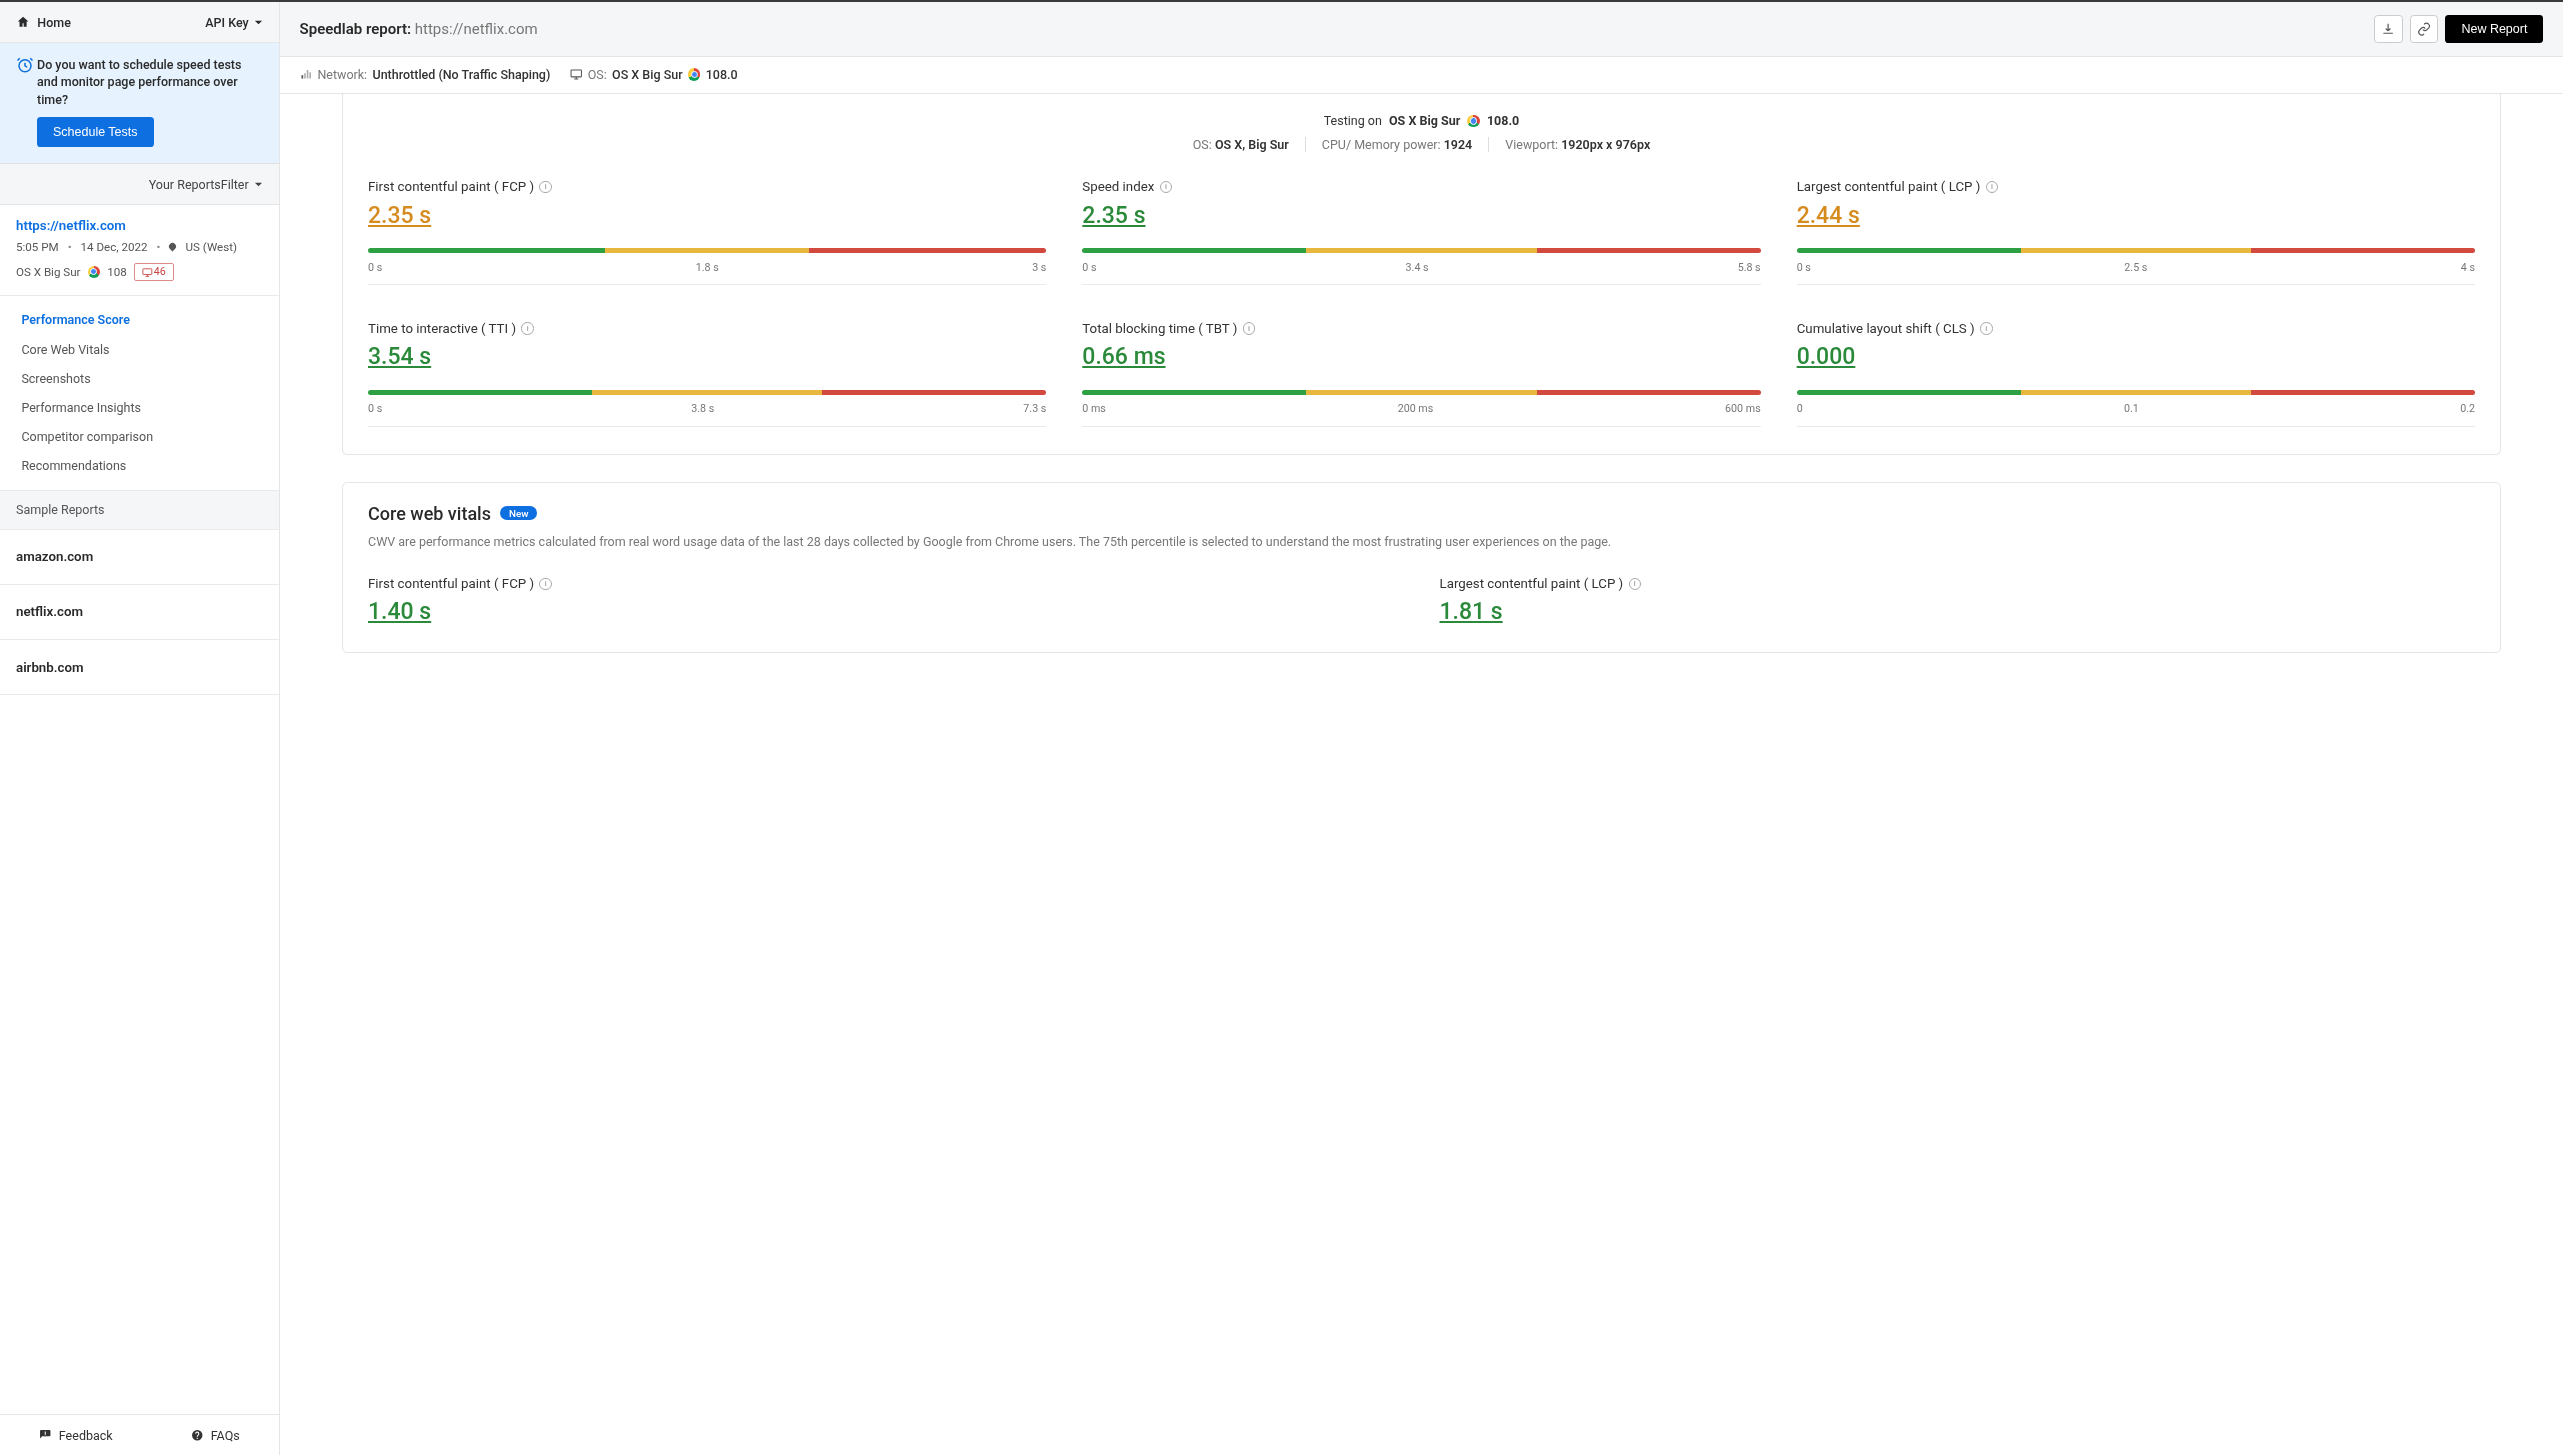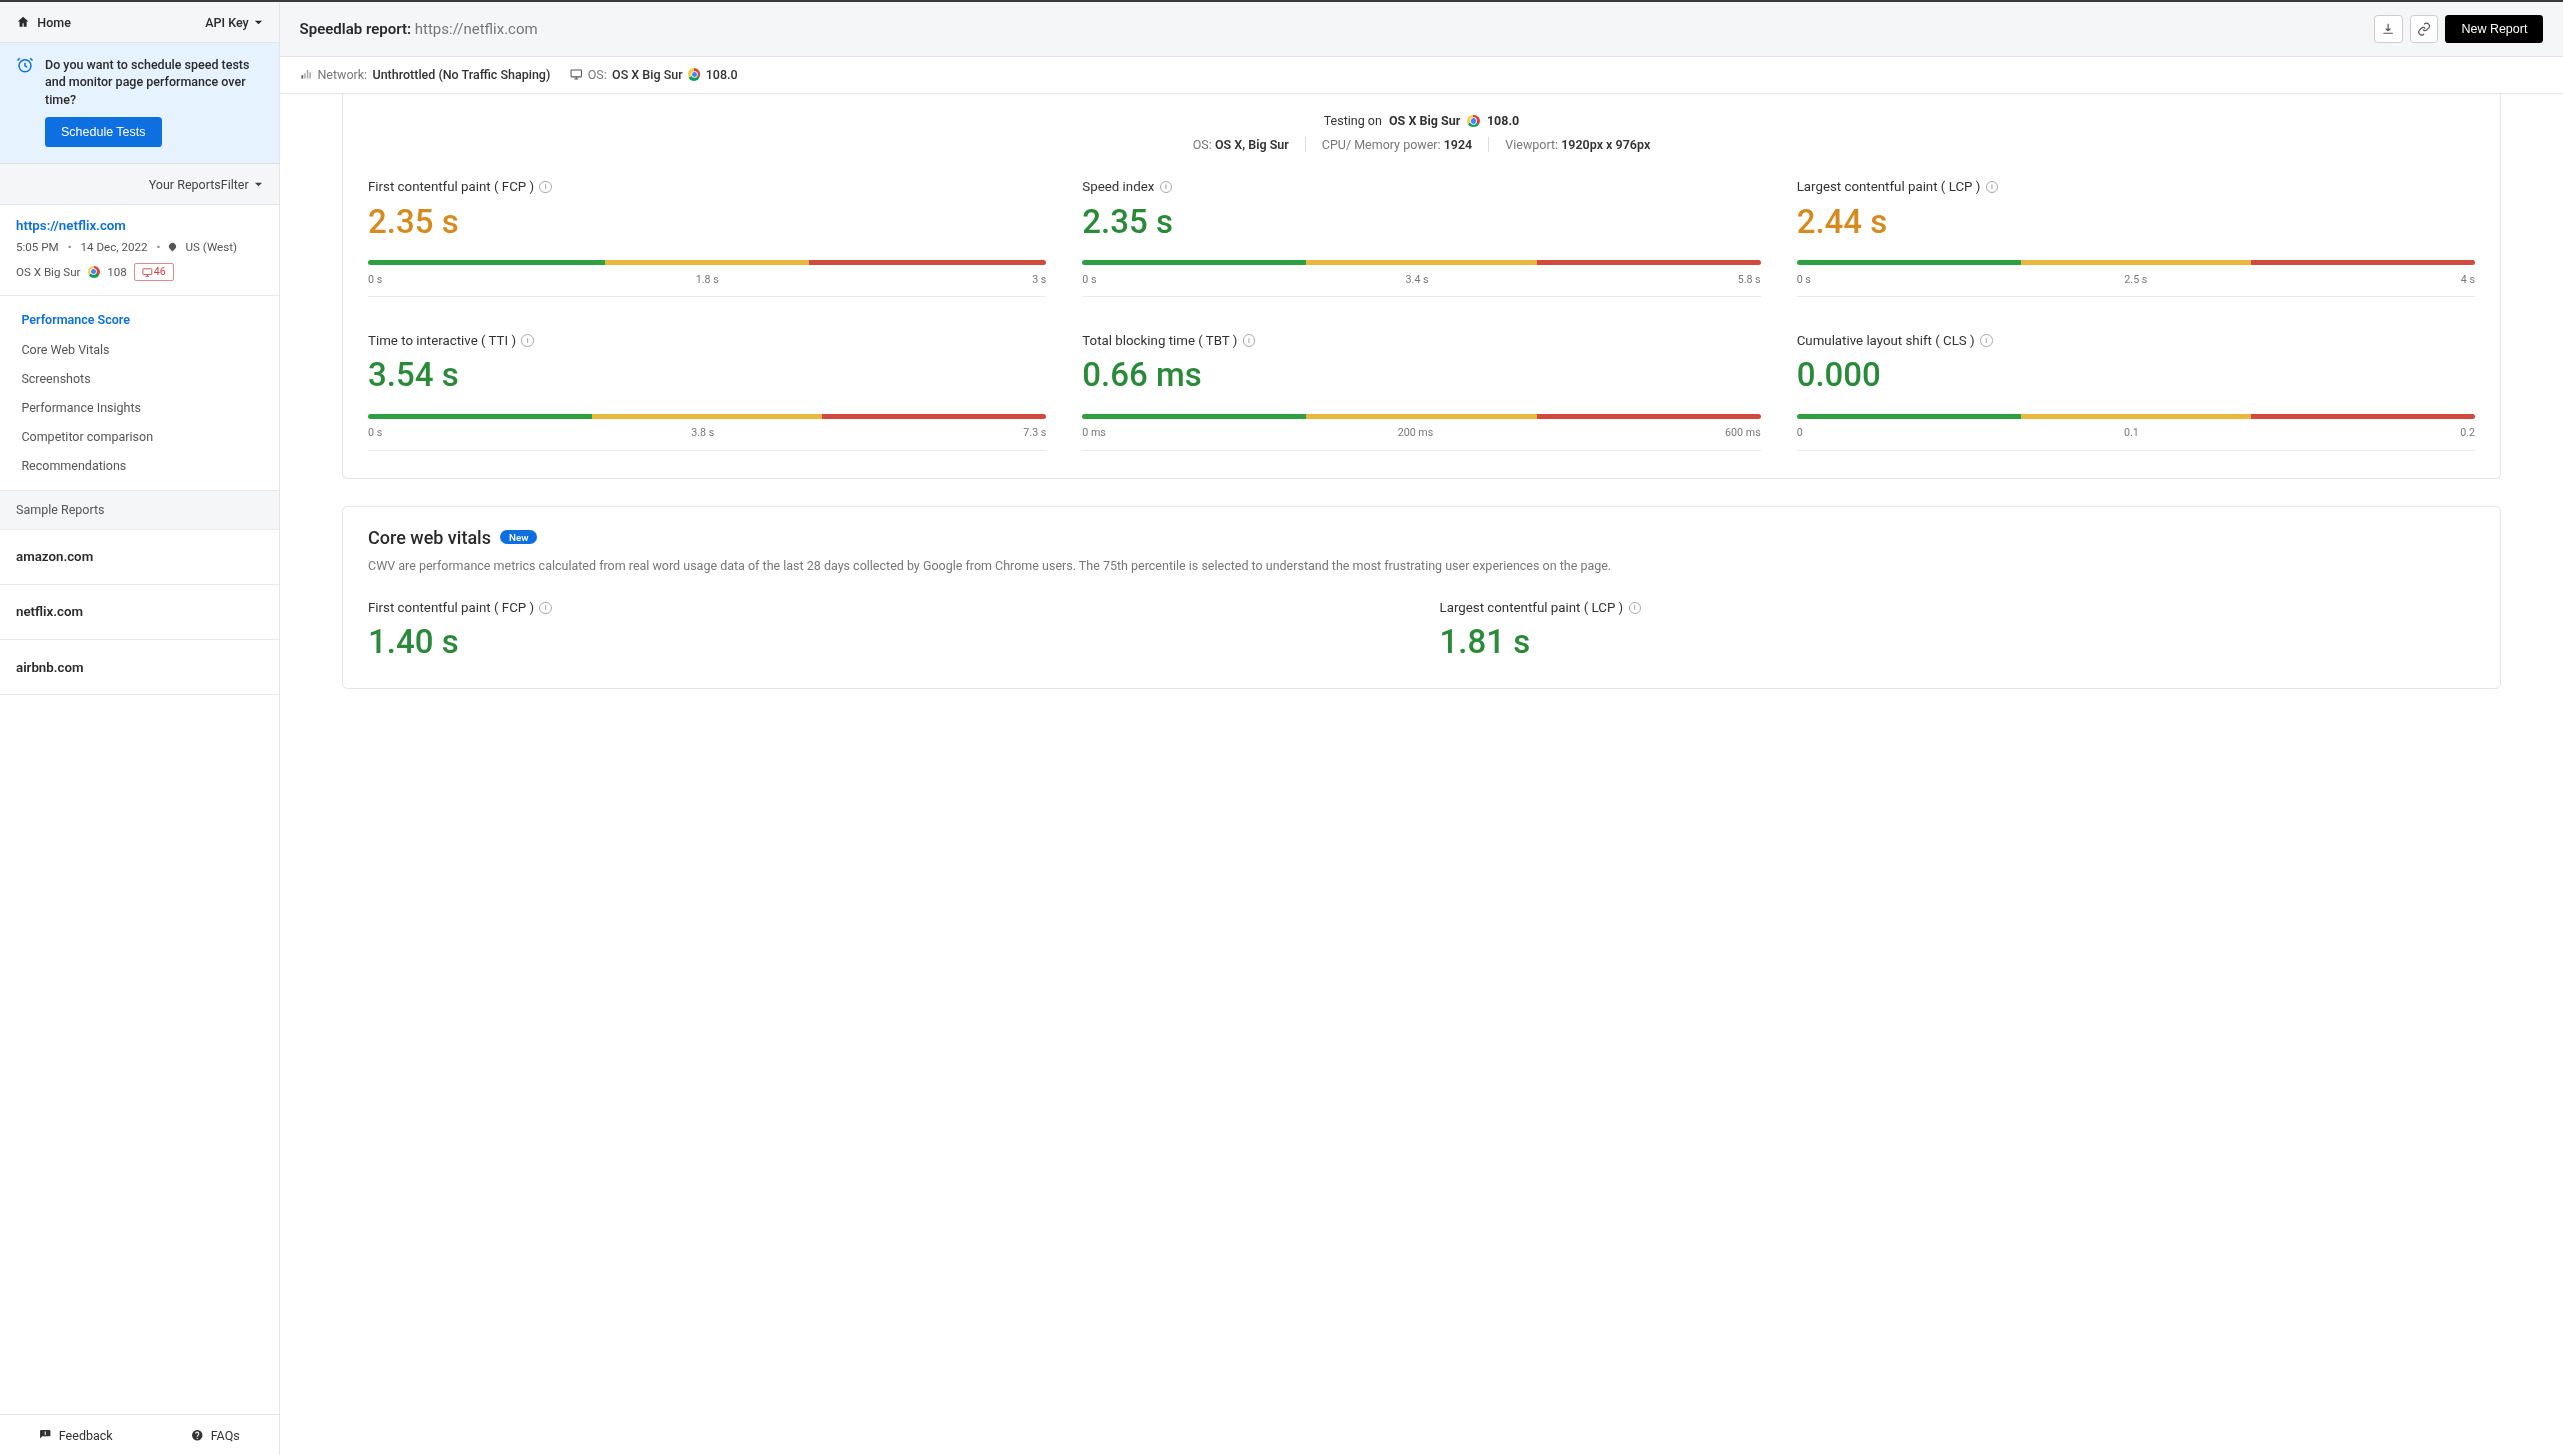--- a/index.html
+++ b/index.html
@@ -48,21 +48,21 @@
       align-items: center;
       gap: 5.3px;
       font-weight: 500;
       color: #2a2a2a;
       cursor: pointer;
     }
     .schedule-box {
       background: #e6f2fd;
       padding: 12.5px 16px 16px 16px;
       display: flex;
-      gap: 11px;
+      gap: 3px;
       border-bottom: 0.9px solid #e0e0e0;
     }
     .schedule-icon {
       color: #0d6fe0;
       font-size: 18px;
       flex-shrink: 0;
     }
     .schedule-text {
       font-size: 12.5px;
       color: #2a2a2a;
@@ -348,23 +348,24 @@
       border: 0.9px solid #aaa;
       border-radius: 50%;
       display: inline-flex;
       align-items: center;
       justify-content: center;
       font-size: 8px;
       color: #888;
       cursor: pointer;
     }
     .metric-value {
-      font-size: 33px;
+      font-size: 23px;
       font-weight: 500;
       margin-top: 7.1px;
+      text-decoration: underline;
     }
     .metric-value.orange { color: #d68b1f; }
     .metric-value.green { color: #2a8a3a; }
     .gauge-wrap {
       margin-top: 19.6px;
     }
     .gauge {
       height: 5.3px;
       display: flex;
       border-radius: 2.7px;

